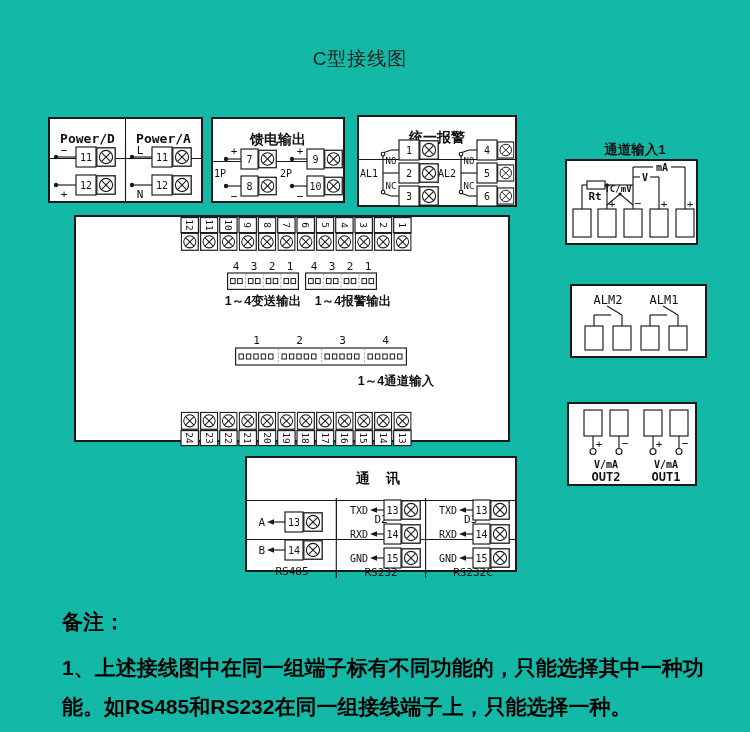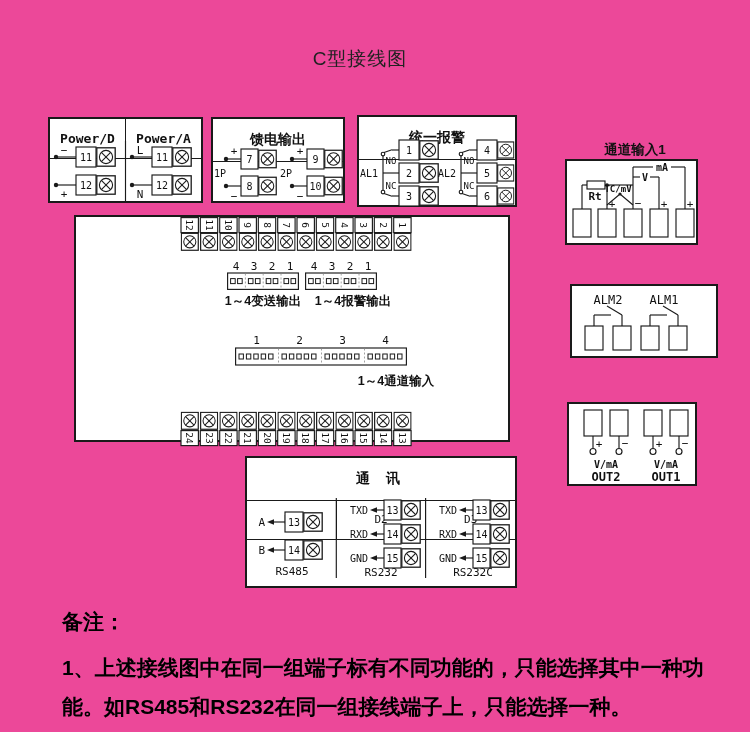--- a/index.html
+++ b/index.html
@@ -1,16 +1,16 @@
 <!DOCTYPE html>
 <html><head>
 <meta charset="utf-8">
 <style>
   html,body{margin:0;padding:0;background:#fff;}
-  .page{position:relative;width:750px;height:732px;background:#ec4899;color:#111;
+  .page{position:relative;width:750px;height:732px;background:#14b8a6;color:#111;
         font-family:"DejaVu Sans Mono","Liberation Mono",monospace;overflow:hidden;}
   .title{position:absolute;left:260px;top:46px;width:200px;text-align:center;
          font-size:19px;letter-spacing:1px;font-family:"Liberation Sans",sans-serif;color:#222;}
   .box{position:absolute;background:#fff;border:2px solid #1a1a1a;box-sizing:border-box;}
   .hdr{display:flex;border-bottom:1.6px solid #1a1a1a;font-weight:bold;}
   .hdr .cell{flex:1;text-align:center;font-size:13px;padding:12px 0;}
   .hdr .cell + .cell{border-left:1.6px solid #1a1a1a;}
   .cn{font-family:"Liberation Sans",sans-serif;}
   .cap{position:absolute;font-weight:bold;font-size:12.5px;text-align:center;
        font-family:"Liberation Sans",sans-serif;color:#111;}
@@ -316,21 +316,21 @@
         <text class="tx t95" x="183.7" y="27" transform="rotate(90 183.7 27)">15</text>
       <use href="#screw" x="193.9" y="0.6" width="18.4" height="18.4"></use>
         <rect class="rc" x="194.3" y="19.6" width="17.4" height="15"></rect>
         <text class="tx t95" x="203" y="27" transform="rotate(90 203 27)">14</text>
       <use href="#screw" x="213.3" y="0.6" width="18.4" height="18.4"></use>
         <rect class="rc" x="213.7" y="19.6" width="17.4" height="15"></rect>
         <text class="tx t95" x="222.4" y="27" transform="rotate(90 222.4 27)">13</text>
     </svg>
   </div>
 
-  <div class="box" style="left:245px;top:456px;width:272px;height:132px;">
+  <div class="box" style="left:245px;top:456px;width:272px;height:116px;">
     <div class="hdr">
         <div class="cell cn" style="font-size:14px;letter-spacing:6px;">通  讯</div>
       </div>
     <div class="hdr" style="font-weight:normal;">
       <div class="cell" style="font-size:12px;">D1</div>
       <div class="cell" style="font-size:11px;">D2</div>
       <div class="cell" style="font-size:11px;">D3</div>
     </div>
     <svg style="left:0;top:40px;" width="268" height="80" viewBox="0 0 268 80">
       <line class="ln" x1="89.3" y1="0" x2="89.3" y2="80"></line>
@@ -423,21 +423,21 @@
       <text class="tx t10 bold" x="78" y="16">V</text>
       <line class="ln" x1="83" y1="16" x2="92" y2="16"></line>
         <line class="ln" x1="92" y1="16" x2="92" y2="48"></line>
       <text class="tx t11" x="45" y="43">+</text>
       <text class="tx t11" x="71" y="42">−</text>
       <text class="tx t11" x="97" y="43">+</text>
       <text class="tx t11" x="123" y="43">+</text>
     </svg>
   </div>
 
-  <div class="box" style="left:570px;top:284px;width:148px;height:74px;">
+  <div class="box" style="left:570px;top:284px;width:137px;height:74px;">
     <svg style="left:0;top:0;" width="120" height="70" viewBox="0 0 120 70">
       <text class="tx t12" x="36" y="14">ALM2</text>
       <text class="tx t12" x="92" y="14">ALM1</text>
       <rect class="rc" x="13" y="40" width="18" height="24"></rect>
         <rect class="rc" x="41" y="40" width="18" height="24"></rect>
       <line class="ln" x1="22" y1="40" x2="22" y2="29"></line>
         <line class="ln" x1="22" y1="29" x2="39" y2="29"></line>
       <line class="ln" x1="50" y1="40" x2="50" y2="29"></line>
         <line class="ln" x1="50" y1="29" x2="35" y2="20"></line>
       <rect class="rc" x="69" y="40" width="18" height="24"></rect>

